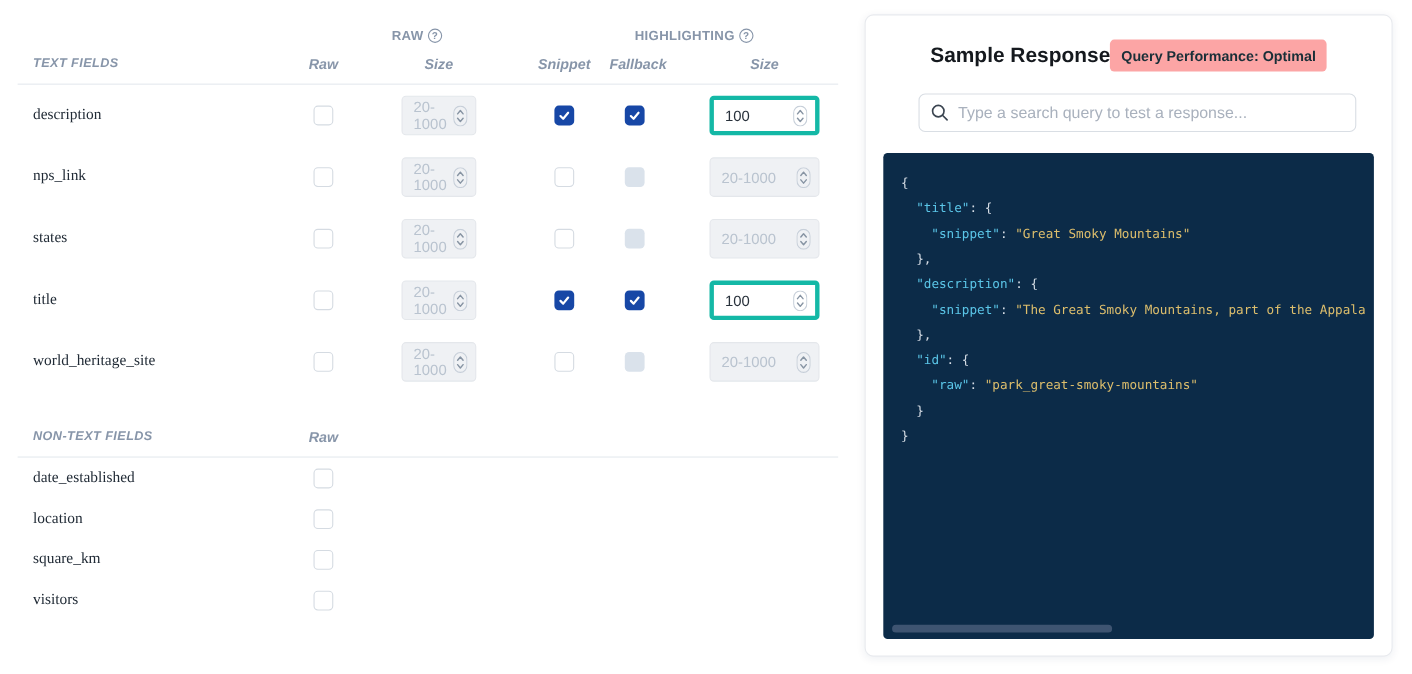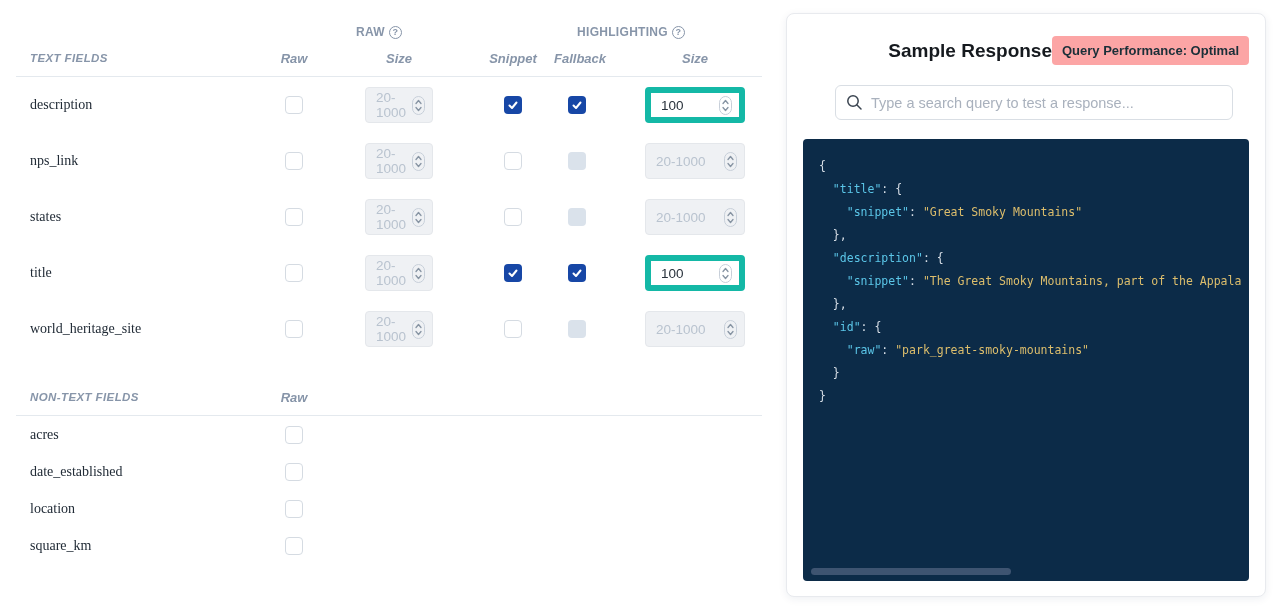--- a/index.html
+++ b/index.html
@@ -30,29 +30,29 @@
   .cb.checked { background:#1747A6; display:flex; align-items:center; justify-content:center; }
   .cb.disabled { background:#DAE2EB; }
 
   .num-input { height:36px; border-radius:4px; display:flex; align-items:center;
                padding:0 7px 0 10px; }
   .num-input .val { flex:1; font-size:13.5px; }
   .num-input.raw-w { width:68px; }
   .num-input.hl-w { width:100px; }
   .num-input.off { background:#EFF1F4; border:1px solid #E4E7EB; }
   .num-input.off .val { color:#B9C3CF; }
-  .num-input.on { background:#fff; border:6px solid #14b8a6; }
+  .num-input.on { background:#fff; border:4px solid #14b8a6; }
   .num-input.on .val { color:#28313B; }
   .nt-section { margin-top:30px; }
 
   
   .card { position:absolute; left:786px; top:13px; width:480px; height:584px;
           background:#fff; border:1px solid #E8EAEE; border-radius:8px;
           box-shadow:0 2px 8px rgba(20,40,80,.07); padding:16px; }
-  .card-head { display:flex; align-items:center; justify-content:flex-end; margin-top:6px; }
+  .card-head { display:flex; align-items:center; justify-content:center; margin-top:6px; }
   .card-title { font-size:19px; font-weight:700; color:#15191E; }
   .badge { background:#fca5a5; color:#1A2F38; font-size:13px; font-weight:600;
            padding:7px 10px; border-radius:4px; }
   .search-box { margin-top:20px; width:398px; height:35px; border:1px solid #D9DEE4;
                 border-radius:6px; display:flex; align-items:center; padding:0 10px; gap:8px;margin-left:32px; }
   .search-box input { border:none; outline:none; flex:1; font-size:14.5px; color:#28313B;
                       font-family:"Liberation Sans", sans-serif; background:transparent; }
   .search-box input::placeholder { color:#A9B1BD; }
   .code-block { position:relative; margin-top:19px; width:446px; height:442px;
                 background:#0C2B48; border-radius:4px; padding:16px 0 0 16px; overflow:hidden; }
@@ -275,39 +275,39 @@
       </div>
 
     <div class="nt-section">
       <div class="tf-grid ch-row">
         <div class="sec-label">NON-TEXT FIELDS</div>
         <div class="col-h">Raw</div>
       </div>
       <div class="divider"></div>
       <div id="non-text-field-rows">
           <div class="tf-grid nt-row">
-            <div class="field-name">acres</div>
-            <div class="cell">
-              <div class="cb unchecked"></div>
-            </div>
-          </div>
-          <div class="tf-grid nt-row">
             <div class="field-name">date_established</div>
             <div class="cell">
               <div class="cb unchecked"></div>
             </div>
           </div>
           <div class="tf-grid nt-row">
             <div class="field-name">location</div>
             <div class="cell">
               <div class="cb unchecked"></div>
             </div>
           </div>
           <div class="tf-grid nt-row">
             <div class="field-name">square_km</div>
+            <div class="cell">
+              <div class="cb unchecked"></div>
+            </div>
+          </div>
+          <div class="tf-grid nt-row">
+            <div class="field-name">visitors</div>
             <div class="cell">
               <div class="cb unchecked"></div>
             </div>
           </div>
         </div>
     </div>
   </div>
 
   <div class="card">
     <div class="card-head">

